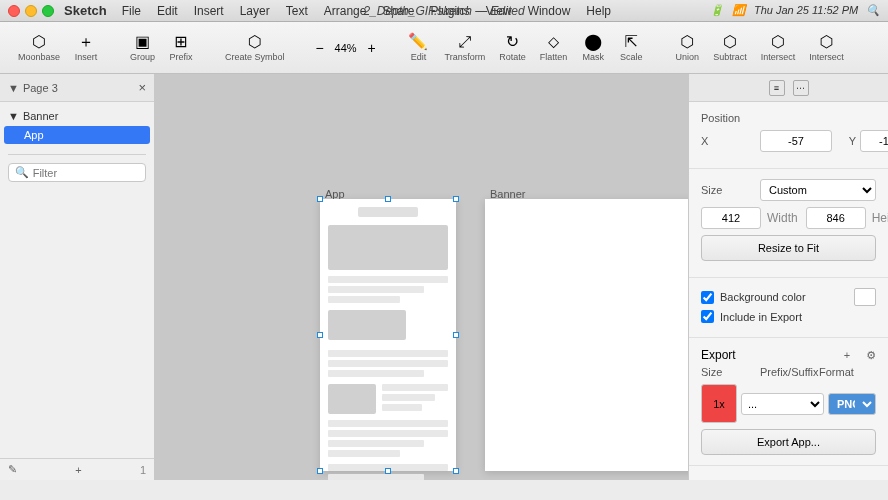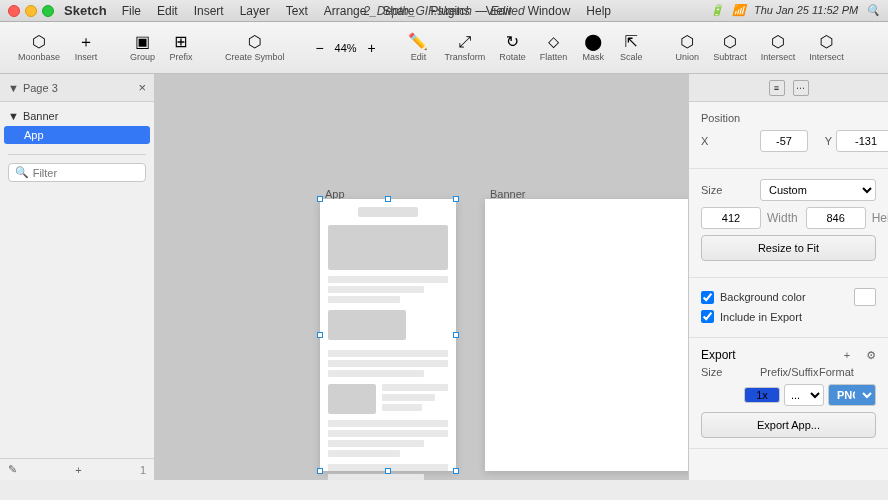--- a/index.html
+++ b/index.html
@@ -216,30 +216,29 @@
       justify-content: center;
       gap: 4px;
     }
     .export-row {
       display: flex;
       align-items: center;
       gap: 4px;
       margin-bottom: 6px;
     }
     .export-input {
-      height: 16px;
+      height: 39px;
       border: 1px solid #c8c8c8;
       border-radius: 3px;
-      background: #1d4ed8;
+      background: #ef4444;
       font-size: 11px;
       padding: 0 6px;
       outline: none;
       width: 36px;
       text-align: center;
-      margin-left: 43px;
     }
     .export-select {
       height: 22px;
       border: 1px solid #c8c8c8;
       border-radius: 3px;
       background: white;
       font-size: 11px;
       padding: 0 2px;
       outline: none;
       flex: 1;
@@ -499,21 +498,21 @@
       <span style="width:16px;height:16px;border:1px solid #aaa;display:inline-flex;align-items:center;justify-content:center;font-size:9px;border-radius:2px;">≡</span>
       <span style="width:16px;height:16px;border:1px solid #aaa;display:inline-flex;align-items:center;justify-content:center;font-size:9px;border-radius:2px;">⋯</span>
     </div>
 
     <div class="panel-section">
       <div class="panel-row">
         <span class="panel-label">Position</span>
       </div>
       <div class="panel-row">
         <span class="panel-label">X</span>
-        <input class="panel-input" value="-57" style="width: 48px;">
+        <input class="panel-input" value="-57" style="width: 72px;">
         <span class="panel-label" style="width:20px;text-align:right;">Y</span>
         <input class="panel-input" value="-131" style="width: 60px;">
       </div>
     </div>
 
     <div class="panel-section">
       <div class="panel-row">
         <span class="panel-label">Size</span>
         <select class="panel-select">
           <option>Custom</option>

